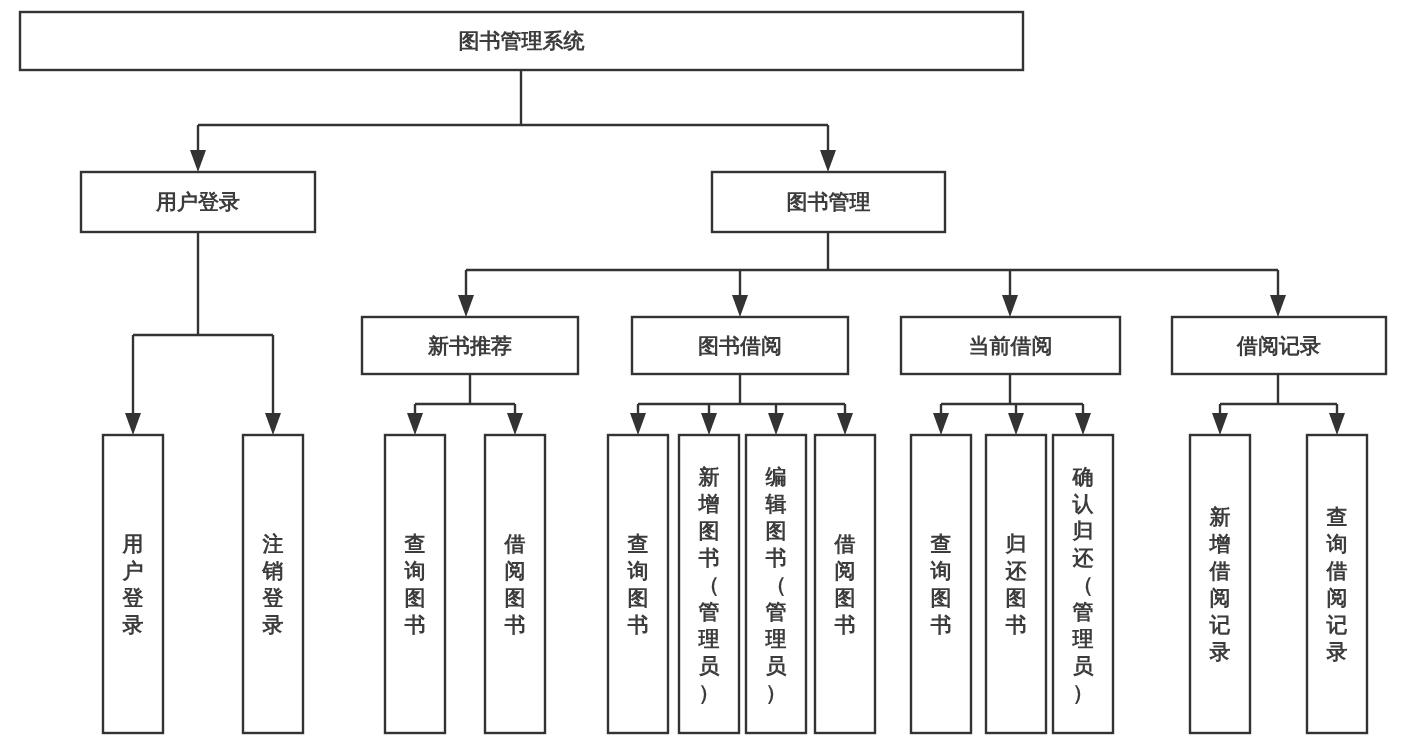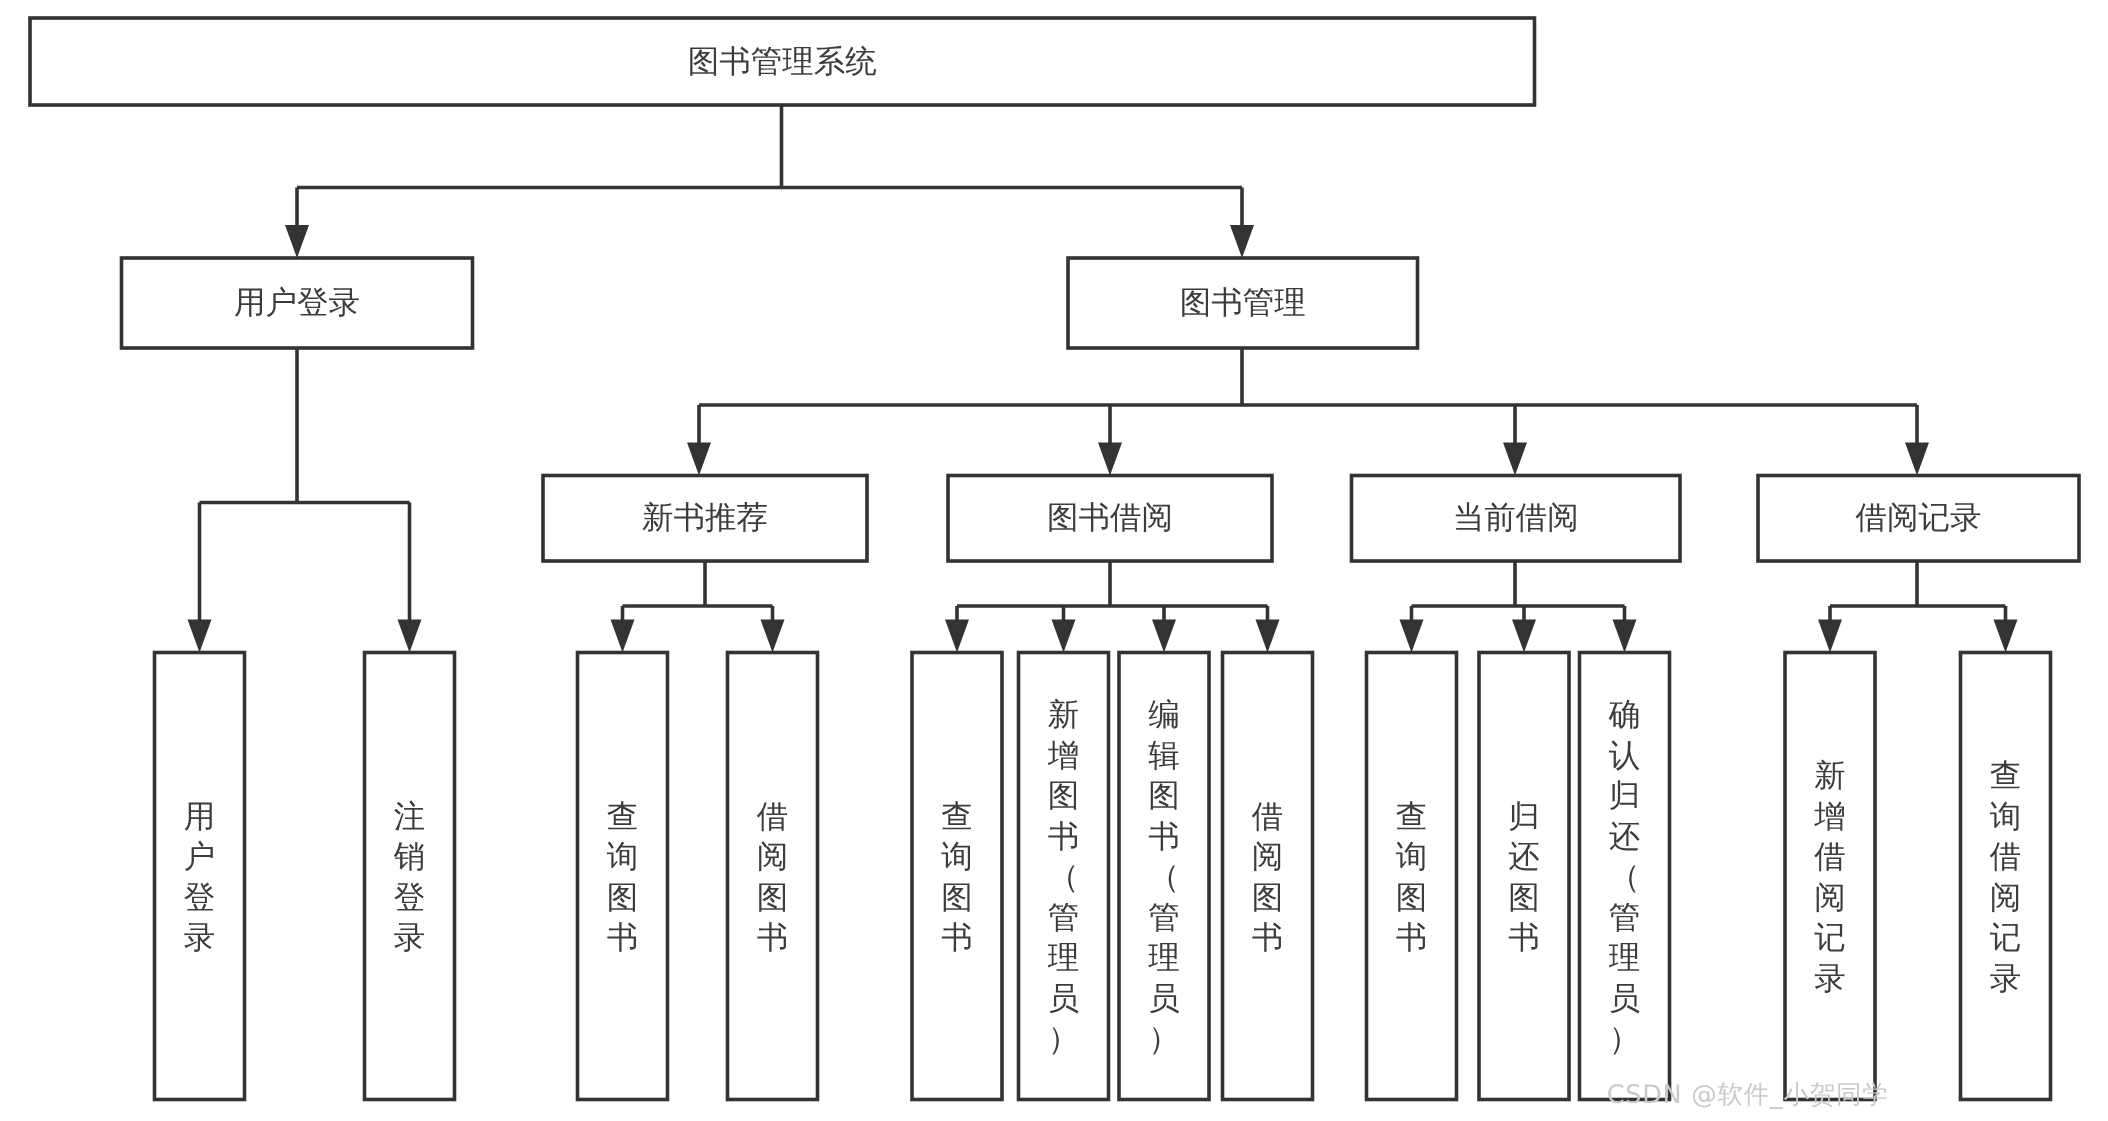--- a/index.html
+++ b/index.html
@@ -12,20 +12,21 @@
     width: 1405px;
     height: 747px;
     font-family: "DejaVu Sans", "Liberation Sans", sans-serif;
     overflow: hidden;
     position: relative;
   }
   #diagram-root {
     position: relative;
     width: 1269px;
     height: 747px;
+    font-weight: bold;
   }
   svg#flowchart {
     position: absolute;
     top: 0;
     left: 0;
     width: 1405px;
     height: 747px;
     display: block;
   }
   .node-box {
@@ -205,14 +206,13 @@
           <rect x="1190" y="435" width="60" height="298" class="node-box"></rect>
           <text x="1220" class="node-label-vertical"><tspan x="1220" y="524.06">新</tspan><tspan x="1220" y="551.06">增</tspan><tspan x="1220" y="578.06">借</tspan><tspan x="1220" y="605.06">阅</tspan><tspan x="1220" y="632.06">记</tspan><tspan x="1220" y="659.06">录</tspan></text>
         </g>
         <g>
           <rect x="1307" y="435" width="60" height="298" class="node-box"></rect>
           <text x="1337" class="node-label-vertical"><tspan x="1337" y="524.06">查</tspan><tspan x="1337" y="551.06">询</tspan><tspan x="1337" y="578.06">借</tspan><tspan x="1337" y="605.06">阅</tspan><tspan x="1337" y="632.06">记</tspan><tspan x="1337" y="659.06">录</tspan></text>
         </g>
       </g>
   </svg>
 
-  <div class="watermark">CSDN @软件_小贺同学</div>
 </div>
 
 </body></html>

